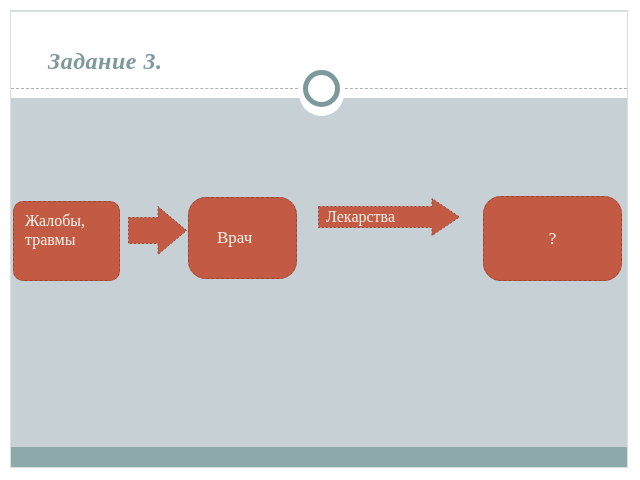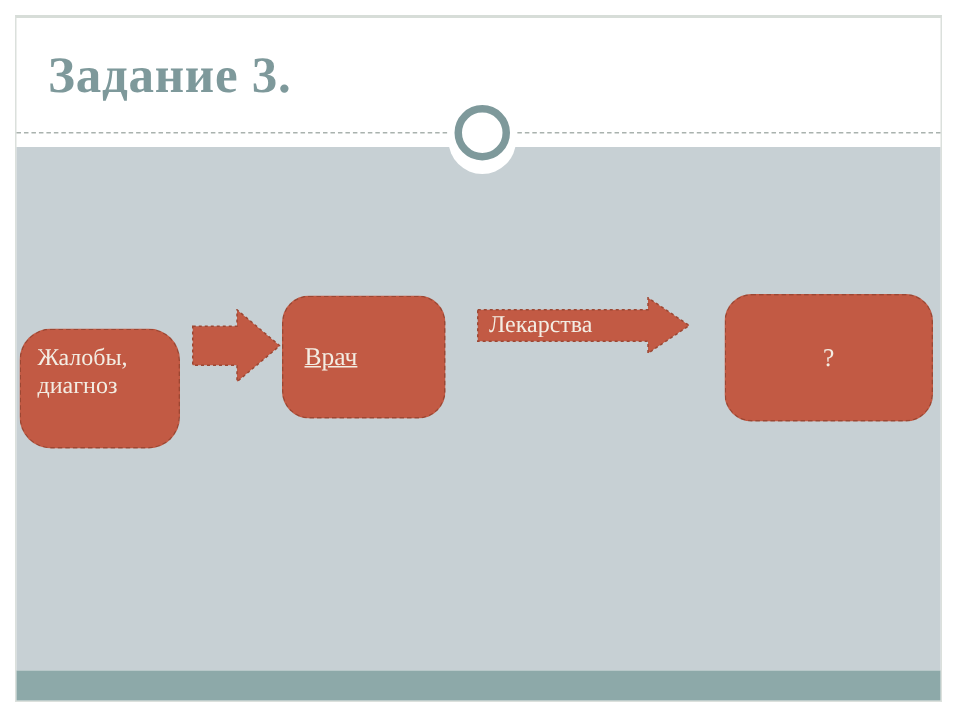--- a/index.html
+++ b/index.html
@@ -20,25 +20,26 @@
     box-sizing: border-box;
   }
   .slide-header {
     position: absolute;
     left: 0; top: 0; right: 0;
     height: 76px;
   }
   .slide-title {
     position: absolute;
     left: 21px; top: 20px;
-    margin: 0;
-    font-size: 34px;
+    margin: 16px;
+    font-size: 24px;
     font-weight: bold;
     color: var(--title, #7e999b);
     letter-spacing: 0.5px;
+    font-style: italic;
   }
   .header-divider {
     position: absolute;
     left: 0; right: 0; top: 76px;
     border-top: 1px dashed #a9b2ae;
   }
   .slide-body {
     position: absolute;
     left: 0; right: 0;
     top: 86px; height: 349px;
@@ -67,36 +68,35 @@
     background: #ffffff;
   }
   .box {
     position: absolute;
     background: var(--shape-fill, #c25a44);
     border: 1px dashed var(--shape-border, #9c4733);
     box-sizing: border-box;
     color: var(--shape-text, #f3ede3);
   }
   .box-complaints {
-    left: 2px; top: 207px;
+    left: 2px; top: 189px;
     width: 107px; height: 80px;
-    border-radius: 21px;
+    border-radius: 10px;
     padding: 9px 4px 0 11px;
     font-size: 16px;
     line-height: 19px;
   }
   .box-doctor {
     left: 177px; top: 185px;
     width: 109px; height: 82px;
     border-radius: 18px;
     display: flex;
     align-items: center;
-    padding-left: 14px;
+    padding-left: 28px;
     font-size: 17px;
-    text-decoration: underline;
   }
   .box-question {
     left: 472px; top: 184px;
     width: 139px; height: 85px;
     border-radius: 18px;
     display: flex;
     align-items: center;
     justify-content: center;
     font-size: 17px;
   }
@@ -144,21 +144,21 @@
 
     <div class="slide-body"></div>
 
     <div class="footer-band"></div>
 
     <div class="circle-back"></div>
     <div class="circle-ring"></div>
 
     <div class="box box-complaints">
       <div>Жалобы,</div>
-      <div>диагноз</div>
+      <div>травмы</div>
     </div>
 
     <svg class="arrow-svg arrow-flow" width="59" height="49" viewBox="0 0 59 49">
       <polygon points="0.5,11.5 30,11.5 30,0.5 58.5,24.5 30,48.5 30,37.5 0.5,37.5"></polygon>
     </svg>
 
     <div class="box box-doctor">
       <span>Врач</span>
     </div>
 

